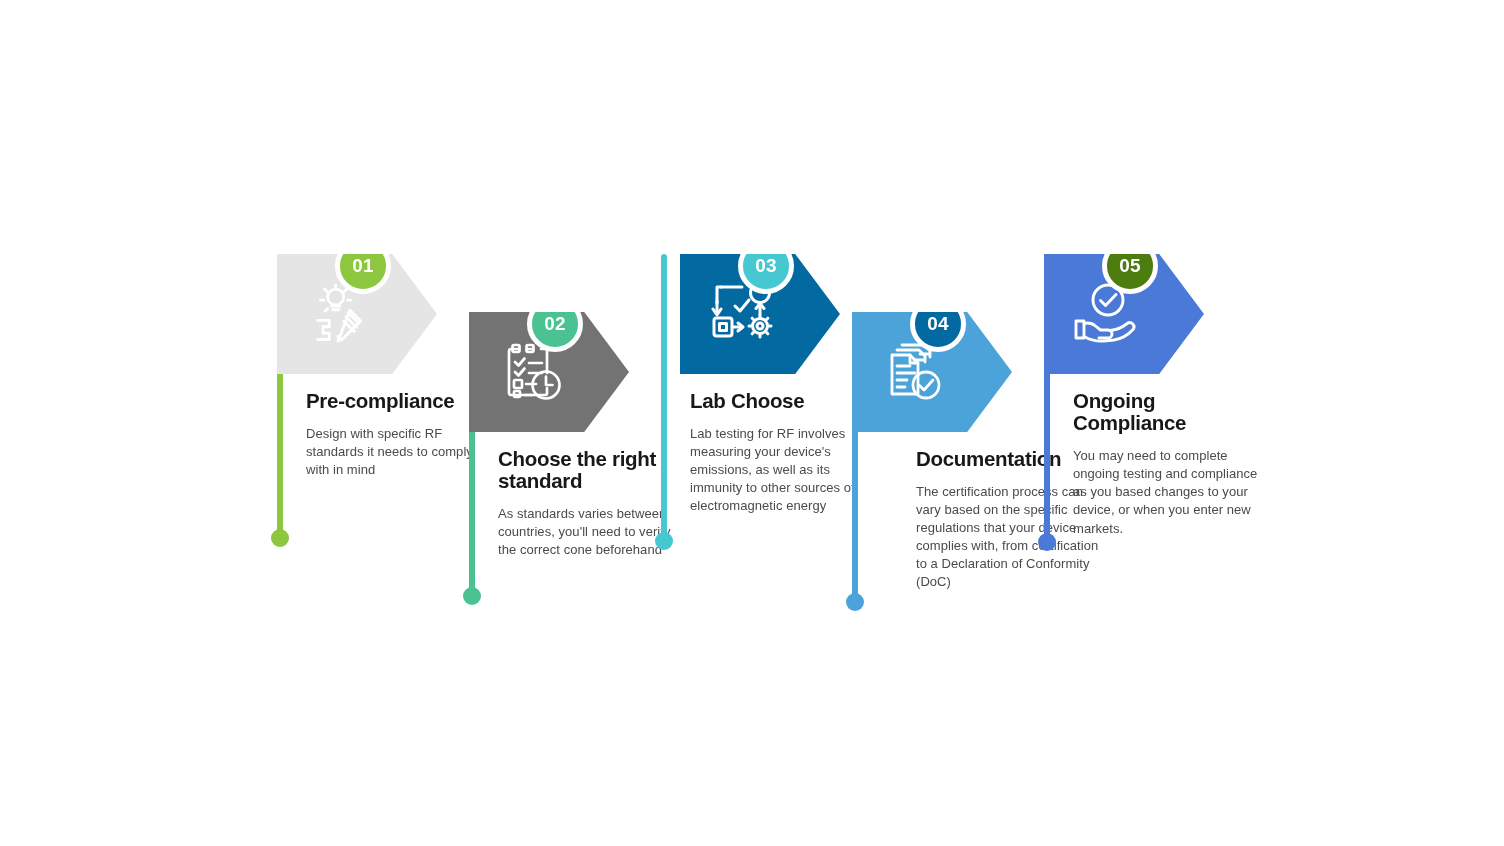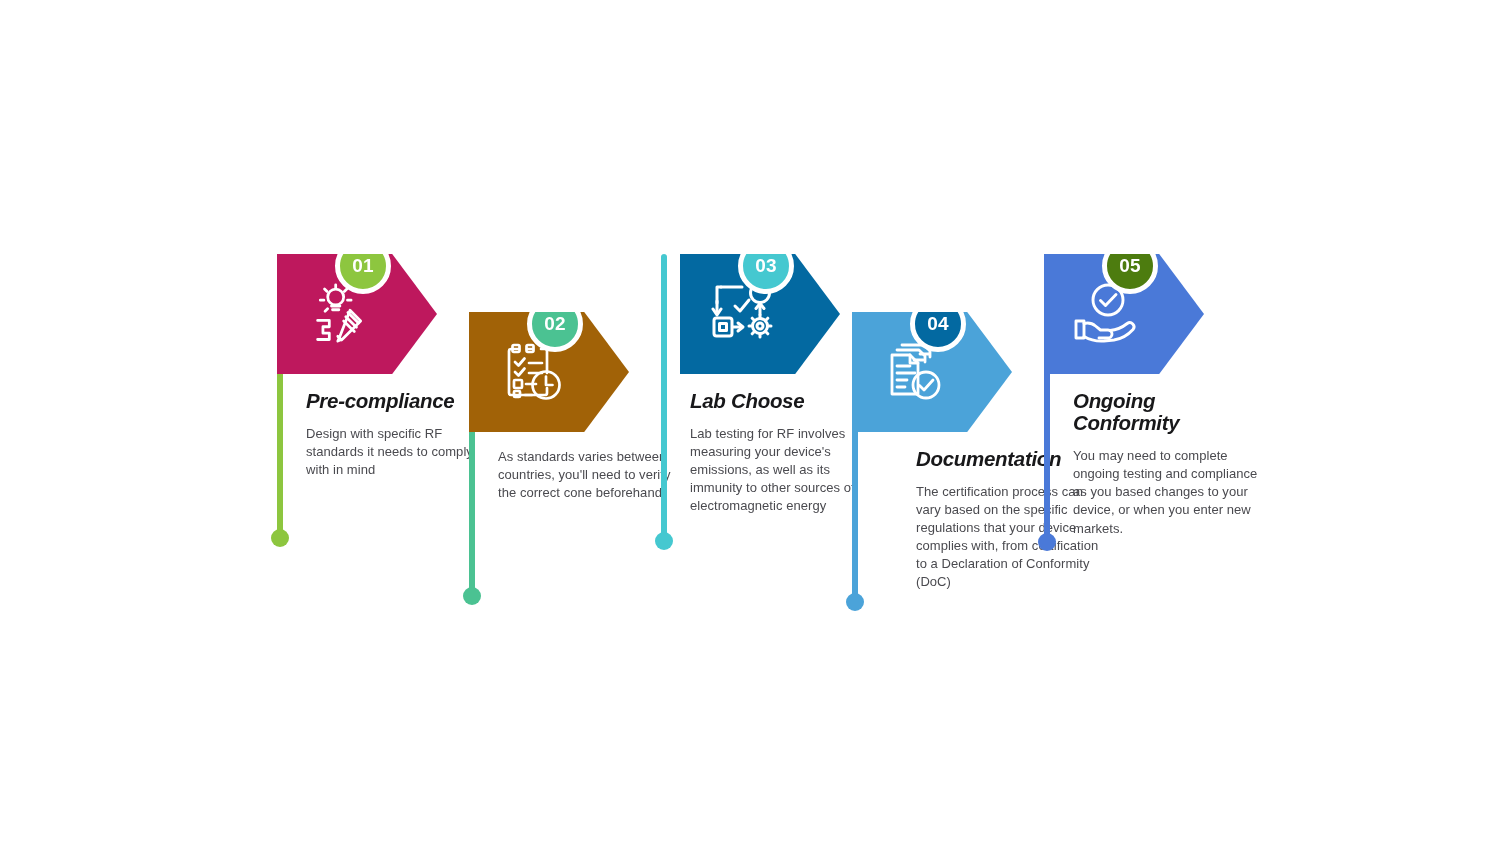--- a/index.html
+++ b/index.html
@@ -76,38 +76,37 @@
     left: 29px;
     width: 190px;
   }
   .step-title {
     color: #18181a;
     font-size: 20.5px;
     font-weight: bold;
     line-height: 1.08;
     letter-spacing: -0.3px;
     margin-bottom: 13px;
-    font-style: italic;
   }
   .step-desc {
     color: #4a4a4f;
     font-size: 13px;
     line-height: 1.39;
     letter-spacing: 0.05px;
   }
 </style>
 </head>
 <body>
 
 <div id="infographic">
 
   <div class="step" style="left:277px; top:254px;">
     <div class="stem" style="height:284px; background:#8DC63F;"></div>
     <div class="stem-dot" style="top:275px; background:#8DC63F;"></div>
-    <div class="flag" style="background:#be185d;">
+    <div class="flag" style="background:#e5e5e5;">
       <div class="flag-icon">
         <svg viewBox="0 0 64 64" fill="none" stroke="#ffffff" stroke-width="2.6" stroke-linecap="round" stroke-linejoin="round">
           <circle cx="27" cy="16" r="7.5"></circle>
           <path d="M23 24.5 h8 M24 28 h6"></path>
           <path d="M27 4.5 v3.5 M16.5 8.5 l2.4 2.4 M37.5 8.5 l-2.4 2.4 M12.5 19 h3.4 M41.5 19 h-3.4 M17 29.5 l2.4-2.4"></path>
           <path d="M10 38 h11 v6 h-6 v6 h6 v6 h-11"></path>
           <path d="M40.5 28.5 l10 10 -17 17 -4.5 2 2-4.5 z"></path>
           <path d="M38.5 30.5 l10 10"></path>
           <path d="M36.5 34.5 l10 10"></path>
           <path d="M34.5 38.5 l10 10"></path>
@@ -118,41 +117,42 @@
     </div>
     <div class="body-block" style="top:136px;">
       <div class="step-title">Pre-compliance</div>
       <div class="step-desc">Design with specific RF standards it needs to comply with in mind</div>
     </div>
   </div>
 
   <div class="step" style="left:469px; top:312px;">
     <div class="stem" style="height:284px; background:#4BC292;"></div>
     <div class="stem-dot" style="top:275px; background:#4BC292;"></div>
-    <div class="flag" style="background:#a16207;">
+    <div class="flag" style="background:#737373;">
       <div class="flag-icon" style="left:32px; top:28px; width:64px; height:64px;">
         <svg viewBox="0 0 64 64" fill="none" stroke="#ffffff" stroke-width="2.7" stroke-linecap="round" stroke-linejoin="round">
           <path d="M12 9 h6 M26 9 h6 M40 9 h4 a2 2 0 0 1 2 2 v22 M46 48 v5 a2 2 0 0 1-2 2 H10 a2 2 0 0 1-2-2 V11 a2 2 0 0 1 2-2 h2"></path>
           <rect x="11.5" y="5" width="7" height="7" rx="1.4"></rect>
           <rect x="25.5" y="5" width="7" height="7" rx="1.4"></rect>
           <path d="M14 22 l3.5 3.5 6-7"></path>
           <path d="M28 23 h13"></path>
           <path d="M14 32 l3.5 3.5 6-7"></path>
           <path d="M28 33 h13"></path>
           <rect x="13" y="40" width="8" height="8" rx="1"></rect>
           <path d="M25 44 h10"></path>
           <rect x="13" y="51" width="6" height="6" rx="1"></rect>
           <path d="M24 55 h7"></path>
           <circle cx="45" cy="45" r="13.5"></circle>
           <path d="M45 36.5 v8.5 h6.5"></path>
         </svg>
       </div>
       <div class="badge" style="background:#4BC292;">02</div>
     </div>
     <div class="body-block" style="top:136px;">
+      <div class="step-title">Choose the right standard</div>
       <div class="step-desc">As standards varies between countries, you'll need to verify the correct cone beforehand</div>
     </div>
   </div>
 
   <div class="step" style="left:661px; top:254px;">
     <div class="stem" style="height:287px; background:#45C8D0;"></div>
     <div class="stem-dot" style="top:278px; background:#45C8D0;"></div>
     <div class="flag" style="background:#0369a1;margin-left:19px;">
       <div class="flag-icon" style="left:31px; top:25px; width:70px; height:62px;">
         <svg viewBox="0 0 70 62" fill="none" stroke="#ffffff" stroke-width="3" stroke-linecap="round" stroke-linejoin="round">
@@ -214,18 +214,18 @@
           <circle cx="36" cy="20" r="15"></circle>
           <path d="M28.5 20.5 l5 5 10.5 -11"></path>
           <path d="M4 41 h8 v17 H4 z"></path>
           <path d="M12 43.5 c4-1 8.5 0 11.5 2.5 l5 4 h7.5 a4 4 0 0 1 0 8 h-9"></path>
           <path d="M12 56.5 c6 3.5 13 5 20 4.5 l10-1 c7-1 14-5 19-10.5 a4.2 4.2 0 0 0-5.8-6 c-5 4-11 6.5-17.2 7"></path>
         </svg>
       </div>
       <div class="badge" style="background:#4d7c0f;">05</div>
     </div>
     <div class="body-block" style="top:136px;">
-      <div class="step-title">Ongoing Conformity</div>
+      <div class="step-title">Ongoing Compliance</div>
       <div class="step-desc">You may need to complete ongoing testing and compliance as you based changes to your device, or when you enter new markets.</div>
     </div>
   </div>
 
 </div>
 
 </body></html>

